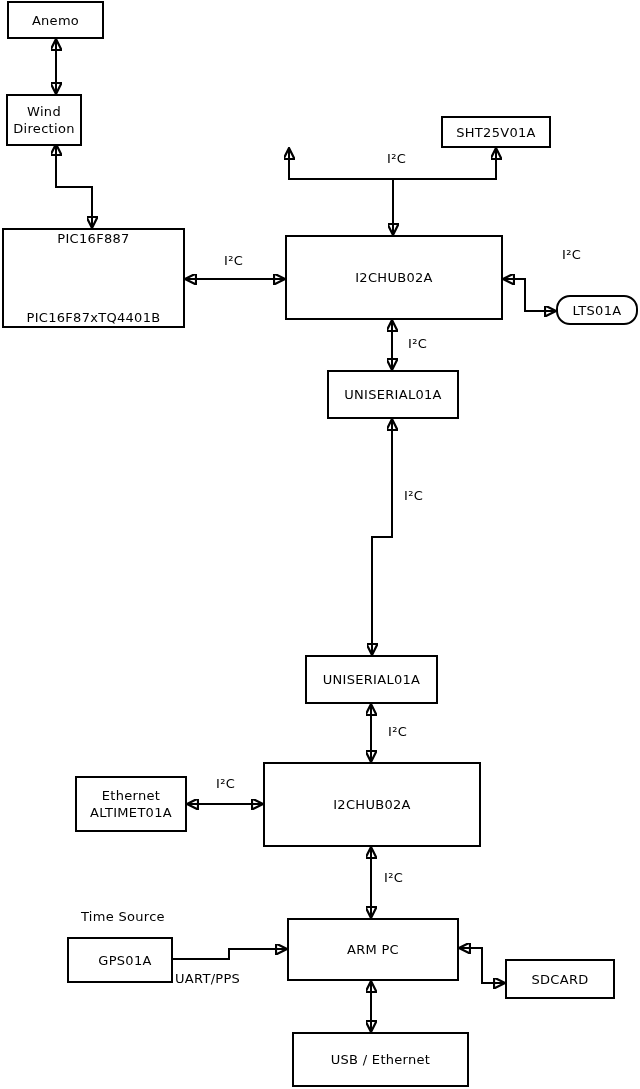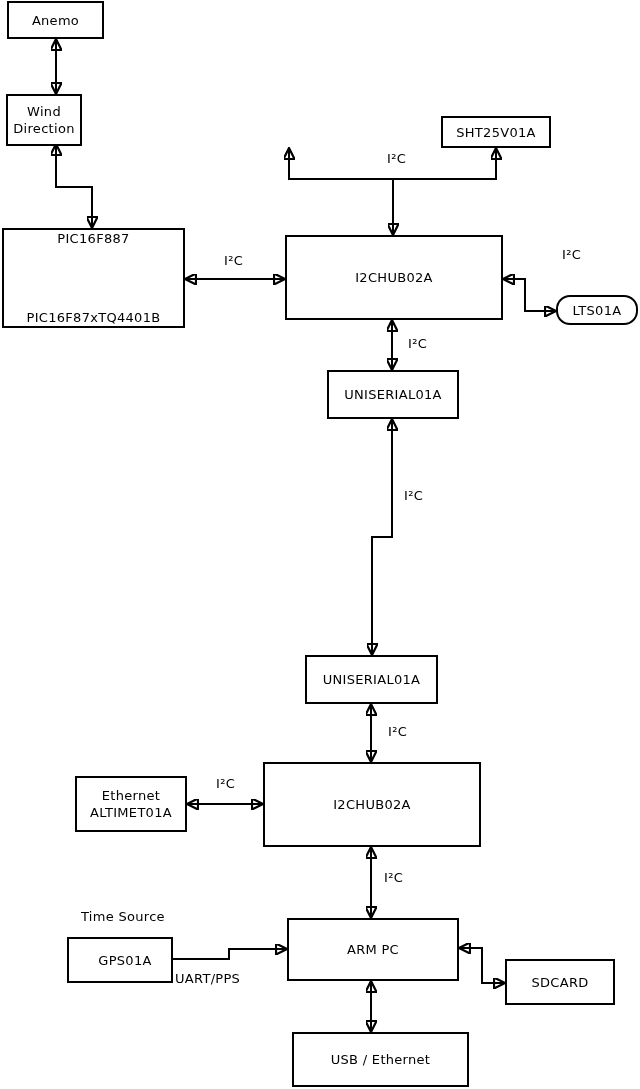--- a/index.html
+++ b/index.html
@@ -28,21 +28,21 @@
   .n-isl     { left:234px; top:116px;  width:109px; height:32px; }
   .n-sht     { left:441px; top:116px;  width:110px; height:32px; }
   .n-hub1    { left:285px; top:235px;  width:218px; height:85px; }
   .n-lts     { left:556px; top:295px;  width:82px;  height:30px;border-radius:14px; }
   .n-uni1    { left:327px; top:370px;  width:132px; height:49px; }
   .n-uni2    { left:305px; top:655px;  width:133px; height:49px; }
   .n-baro    { left:75px;  top:776px;  width:112px; height:56px; }
   .n-hub2    { left:263px; top:762px;  width:218px; height:85px; }
   .n-gps     { left:67px;  top:937px;  width:106px; height:46px;padding-left:10px; }
   .n-arm     { left:287px; top:918px;  width:172px; height:63px; }
-  .n-sdcard  { left:505px; top:959px;  width:110px; height:46px; }
+  .n-sdcard  { left:505px; top:959px;  width:110px; height:40px; }
   .n-usb     { left:292px; top:1032px; width:177px; height:55px; }
   
   .l-i2c-top      { left:387px; top:151px; }
   .l-i2c-pic-hub  { left:224px; top:253px; }
   .l-i2c-hub-lts  { left:562px; top:247px; }
   .l-i2c-hub-uni1 { left:408px; top:336px; }
   .l-i2c-long     { left:404px; top:488px; }
   .l-i2c-uni2-hub { left:388px; top:724px; }
   .l-i2c-baro-hub { left:216px; top:776px; }
   .l-i2c-hub-arm  { left:384px; top:870px; }

